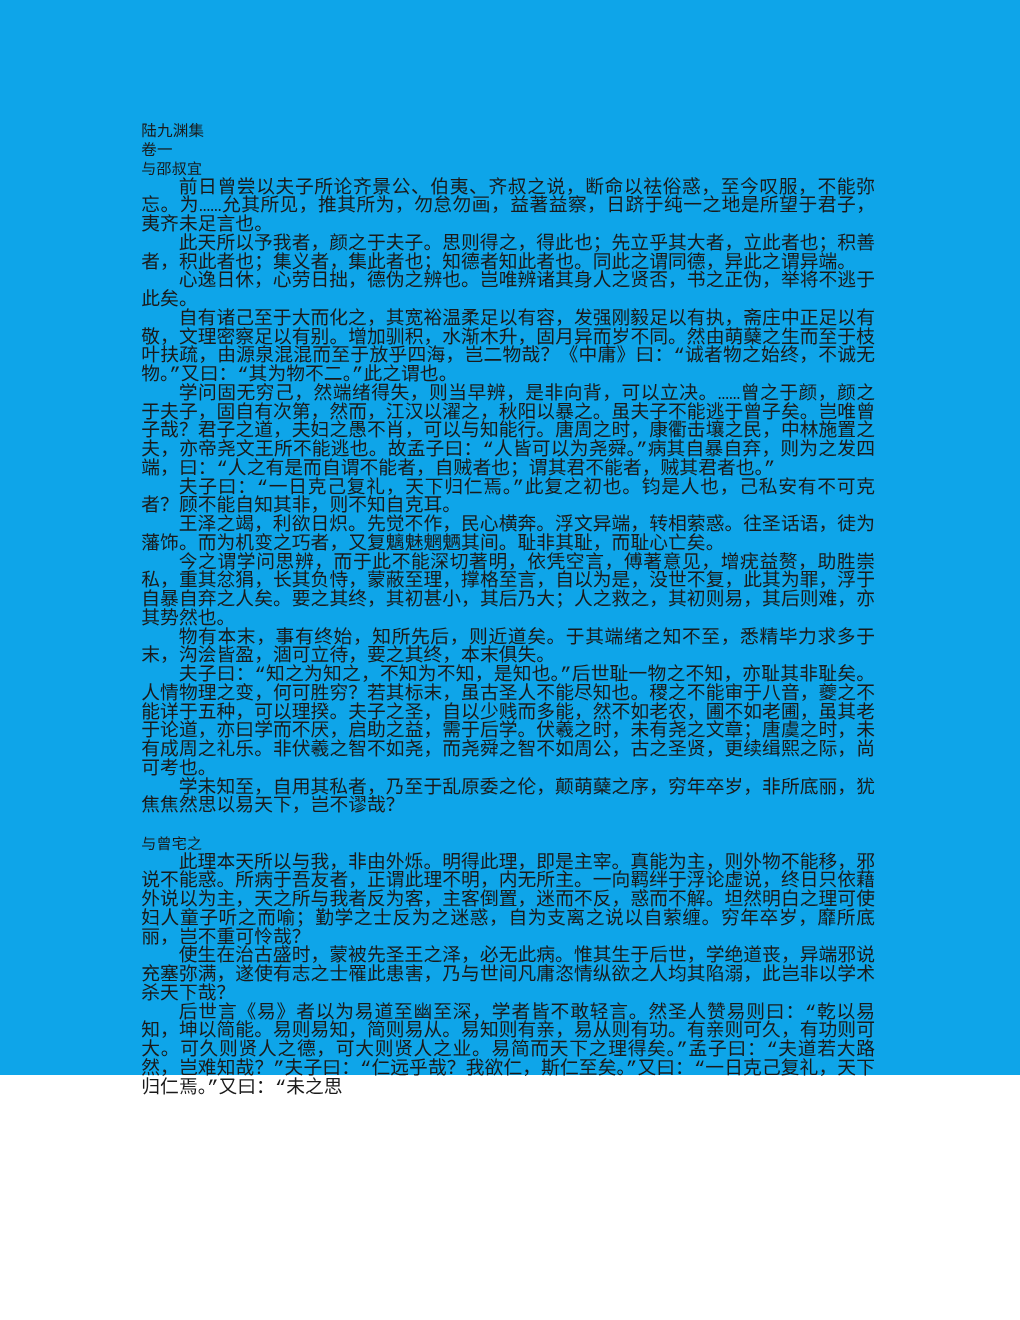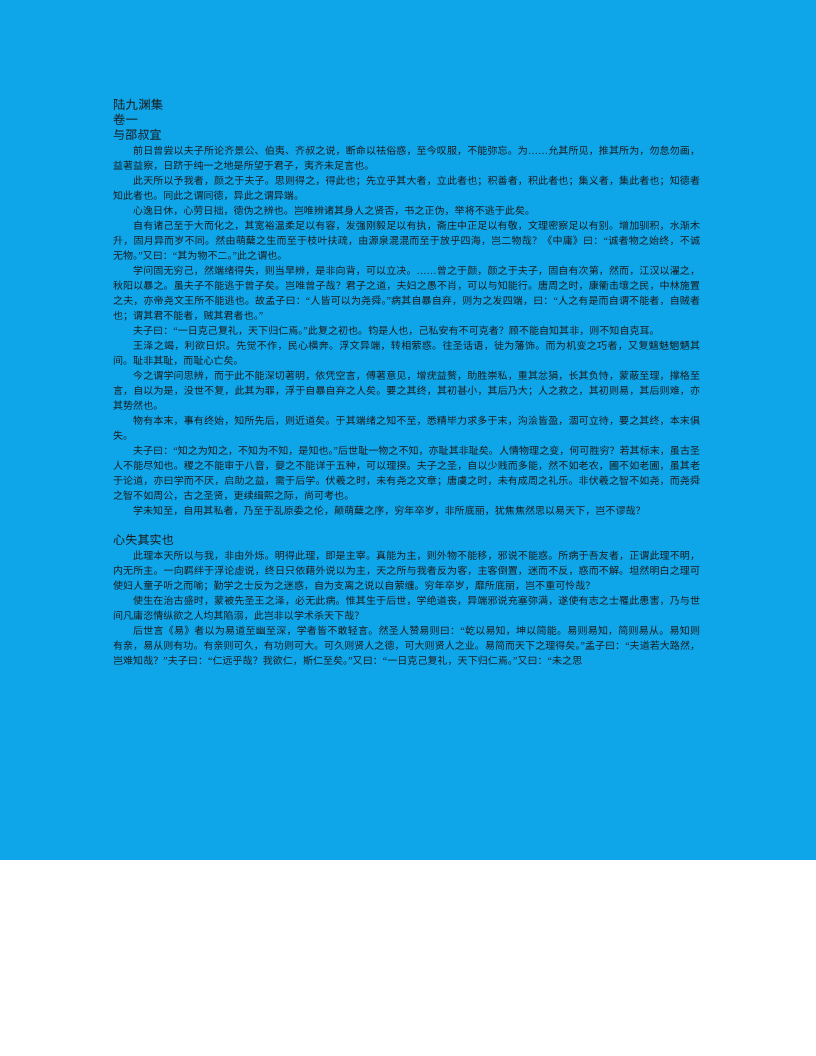--- a/index.html
+++ b/index.html
@@ -35,28 +35,29 @@
     text-align: left;
   }
   .section-title {
     font-size: 12px;
     line-height: 14.9px;
     margin: 0;
     font-weight: normal;
     letter-spacing: 0.2px;
   }
   .para {
-    font-size: 10px;
+    font-size: 15px;
     line-height: 15.0px;
     margin: 0;
     text-indent: 2em;
     text-align: justify;
     text-justify: inter-ideograph;
     letter-spacing: 0.05px;
     word-break: break-all;
+    font-family: Liberation Mono, monospace;
   }
   .gap {
     height: 15px;
   }
   .section-block {
     margin-top: 0;
   }
 </style>
 </head>
 <body>
@@ -78,20 +79,20 @@
       <p class="para">王泽之竭，利欲日炽。先觉不作，民心横奔。浮文异端，转相萦惑。往圣话语，徒为藩饰。而为机变之巧者，又复魑魅魍魉其间。耻非其耻，而耻心亡矣。</p>
       <p class="para">今之谓学问思辨，而于此不能深切著明，依凭空言，傅著意见，增疣益赘，助胜崇私，重其忿狷，长其负恃，蒙蔽至理，撑格至言，自以为是，没世不复，此其为罪，浮于自暴自弃之人矣。要之其终，其初甚小，其后乃大；人之救之，其初则易，其后则难，亦其势然也。</p>
       <p class="para">物有本末，事有终始，知所先后，则近道矣。于其端绪之知不至，悉精毕力求多于末，沟浍皆盈，涸可立待，要之其终，本末俱失。</p>
       <p class="para">夫子曰：“知之为知之，不知为不知，是知也。”后世耻一物之不知，亦耻其非耻矣。人情物理之变，何可胜穷？若其标末，虽古圣人不能尽知也。稷之不能审于八音，夔之不能详于五种，可以理揆。夫子之圣，自以少贱而多能，然不如老农，圃不如老圃，虽其老于论道，亦曰学而不厌，启助之益，需于后学。伏羲之时，未有尧之文章；唐虞之时，未有成周之礼乐。非伏羲之智不如尧，而尧舜之智不如周公，古之圣贤，更续缉熙之际，尚可考也。</p>
       <p class="para">学未知至，自用其私者，乃至于乱原委之伦，颠萌蘖之序，穷年卒岁，非所底丽，犹焦焦然思以易天下，岂不谬哉？</p>
     </div>
 
     <div class="gap"></div>
 
     <div class="section-block">
-      <div class="section-title">心失其实也</div>
+      <div class="section-title">与曾宅之</div>
       <p class="para">此理本天所以与我，非由外烁。明得此理，即是主宰。真能为主，则外物不能移，邪说不能惑。所病于吾友者，正谓此理不明，内无所主。一向羁绊于浮论虚说，终日只依藉外说以为主，天之所与我者反为客，主客倒置，迷而不反，惑而不解。坦然明白之理可使妇人童子听之而喻；勤学之士反为之迷惑，自为支离之说以自萦缠。穷年卒岁，靡所底丽，岂不重可怜哉？</p>
       <p class="para">使生在治古盛时，蒙被先圣王之泽，必无此病。惟其生于后世，学绝道丧，异端邪说充塞弥满，遂使有志之士罹此患害，乃与世间凡庸恣情纵欲之人均其陷溺，此岂非以学术杀天下哉？</p>
       <p class="para">后世言《易》者以为易道至幽至深，学者皆不敢轻言。然圣人赞易则曰：“乾以易知，坤以简能。易则易知，简则易从。易知则有亲，易从则有功。有亲则可久，有功则可大。可久则贤人之德，可大则贤人之业。易简而天下之理得矣。”孟子曰：“夫道若大路然，岂难知哉？”夫子曰：“仁远乎哉？我欲仁，斯仁至矣。”又曰：“一日克己复礼，天下归仁焉。”又曰：“未之思</p>
     </div>
 
   </div>
 </div>
 
 </body></html>

